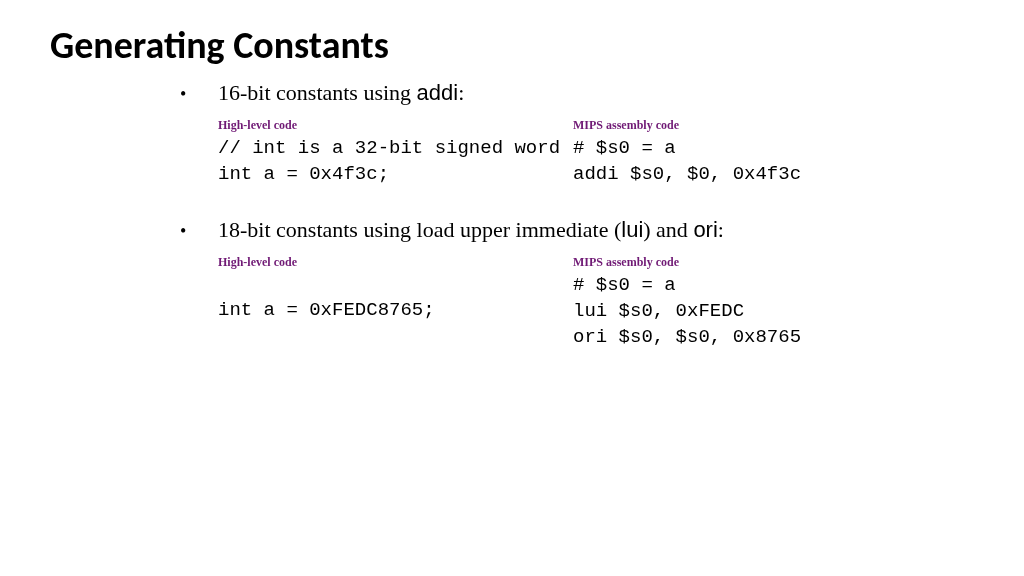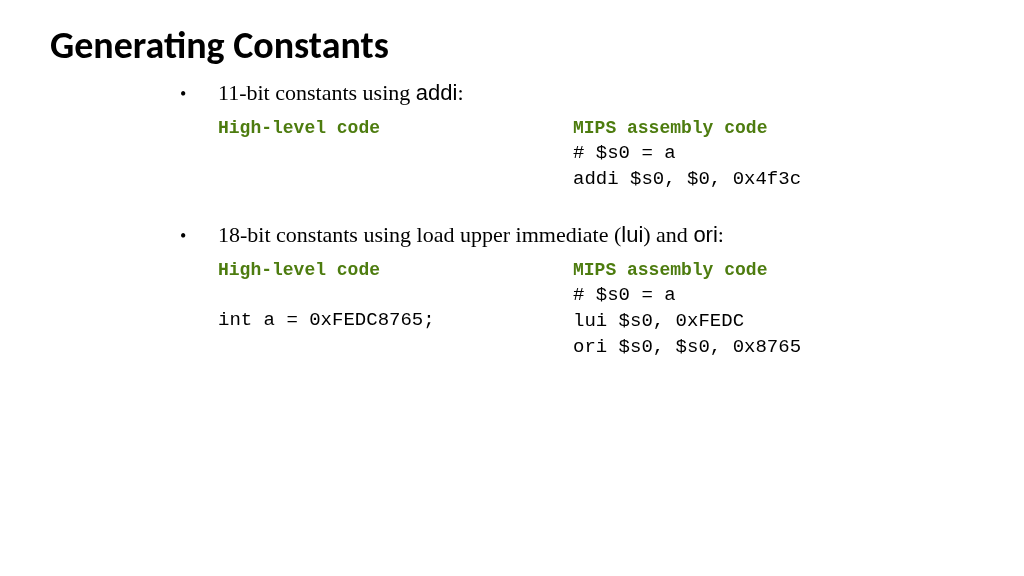--- a/index.html
+++ b/index.html
@@ -37,24 +37,24 @@
     }
     .mono { font-family: Liberation Sans, sans-serif; }
     .cols {
       display: flex;
       padding-left: 38px;
       margin-bottom: 30px;
     }
     .col-left { width: 355px; flex-shrink: 0; }
     .col-right { flex: 1; }
     .label {
-      color: #4d7c0f;
+      color: #701a75;
       font-weight: bold;
-      font-family: Liberation Mono, monospace;
-      font-size: 18px;
+      font-family: Liberation Serif, serif;
+      font-size: 12px;
       margin-bottom: 3px;
     }
     .code {
       font-family: 'Courier New', Courier, monospace;
       font-size: 19px;
       line-height: 1.35;
       white-space: pre;
     }
     .note {
       font-family: 'Times New Roman', Times, serif;
@@ -70,27 +70,29 @@
 </head>
 <body>
 
 <h1 class="title">Generating Constants</h1>
 
 <div class="content">
 
   <div class="bullet">
     <span class="dot">•</span>
     <span>
-      <span>11-bit constants using </span><span class="mono">addi</span><span>:</span>
+      <span>16-bit constants using </span><span class="mono">addi</span><span>:</span>
     </span>
   </div>
 
   <div class="cols">
     <div class="col-left">
       <div class="label">High-level code</div>
+      <div class="code">// int is a 32-bit signed word
+int a = 0x4f3c;</div>
     </div>
     <div class="col-right">
       <div class="label">MIPS assembly code</div>
       <div class="code"># $s0 = a
 addi $s0, $0, 0x4f3c</div>
     </div>
   </div>
 
   <div class="bullet">
     <span class="dot">•</span>

